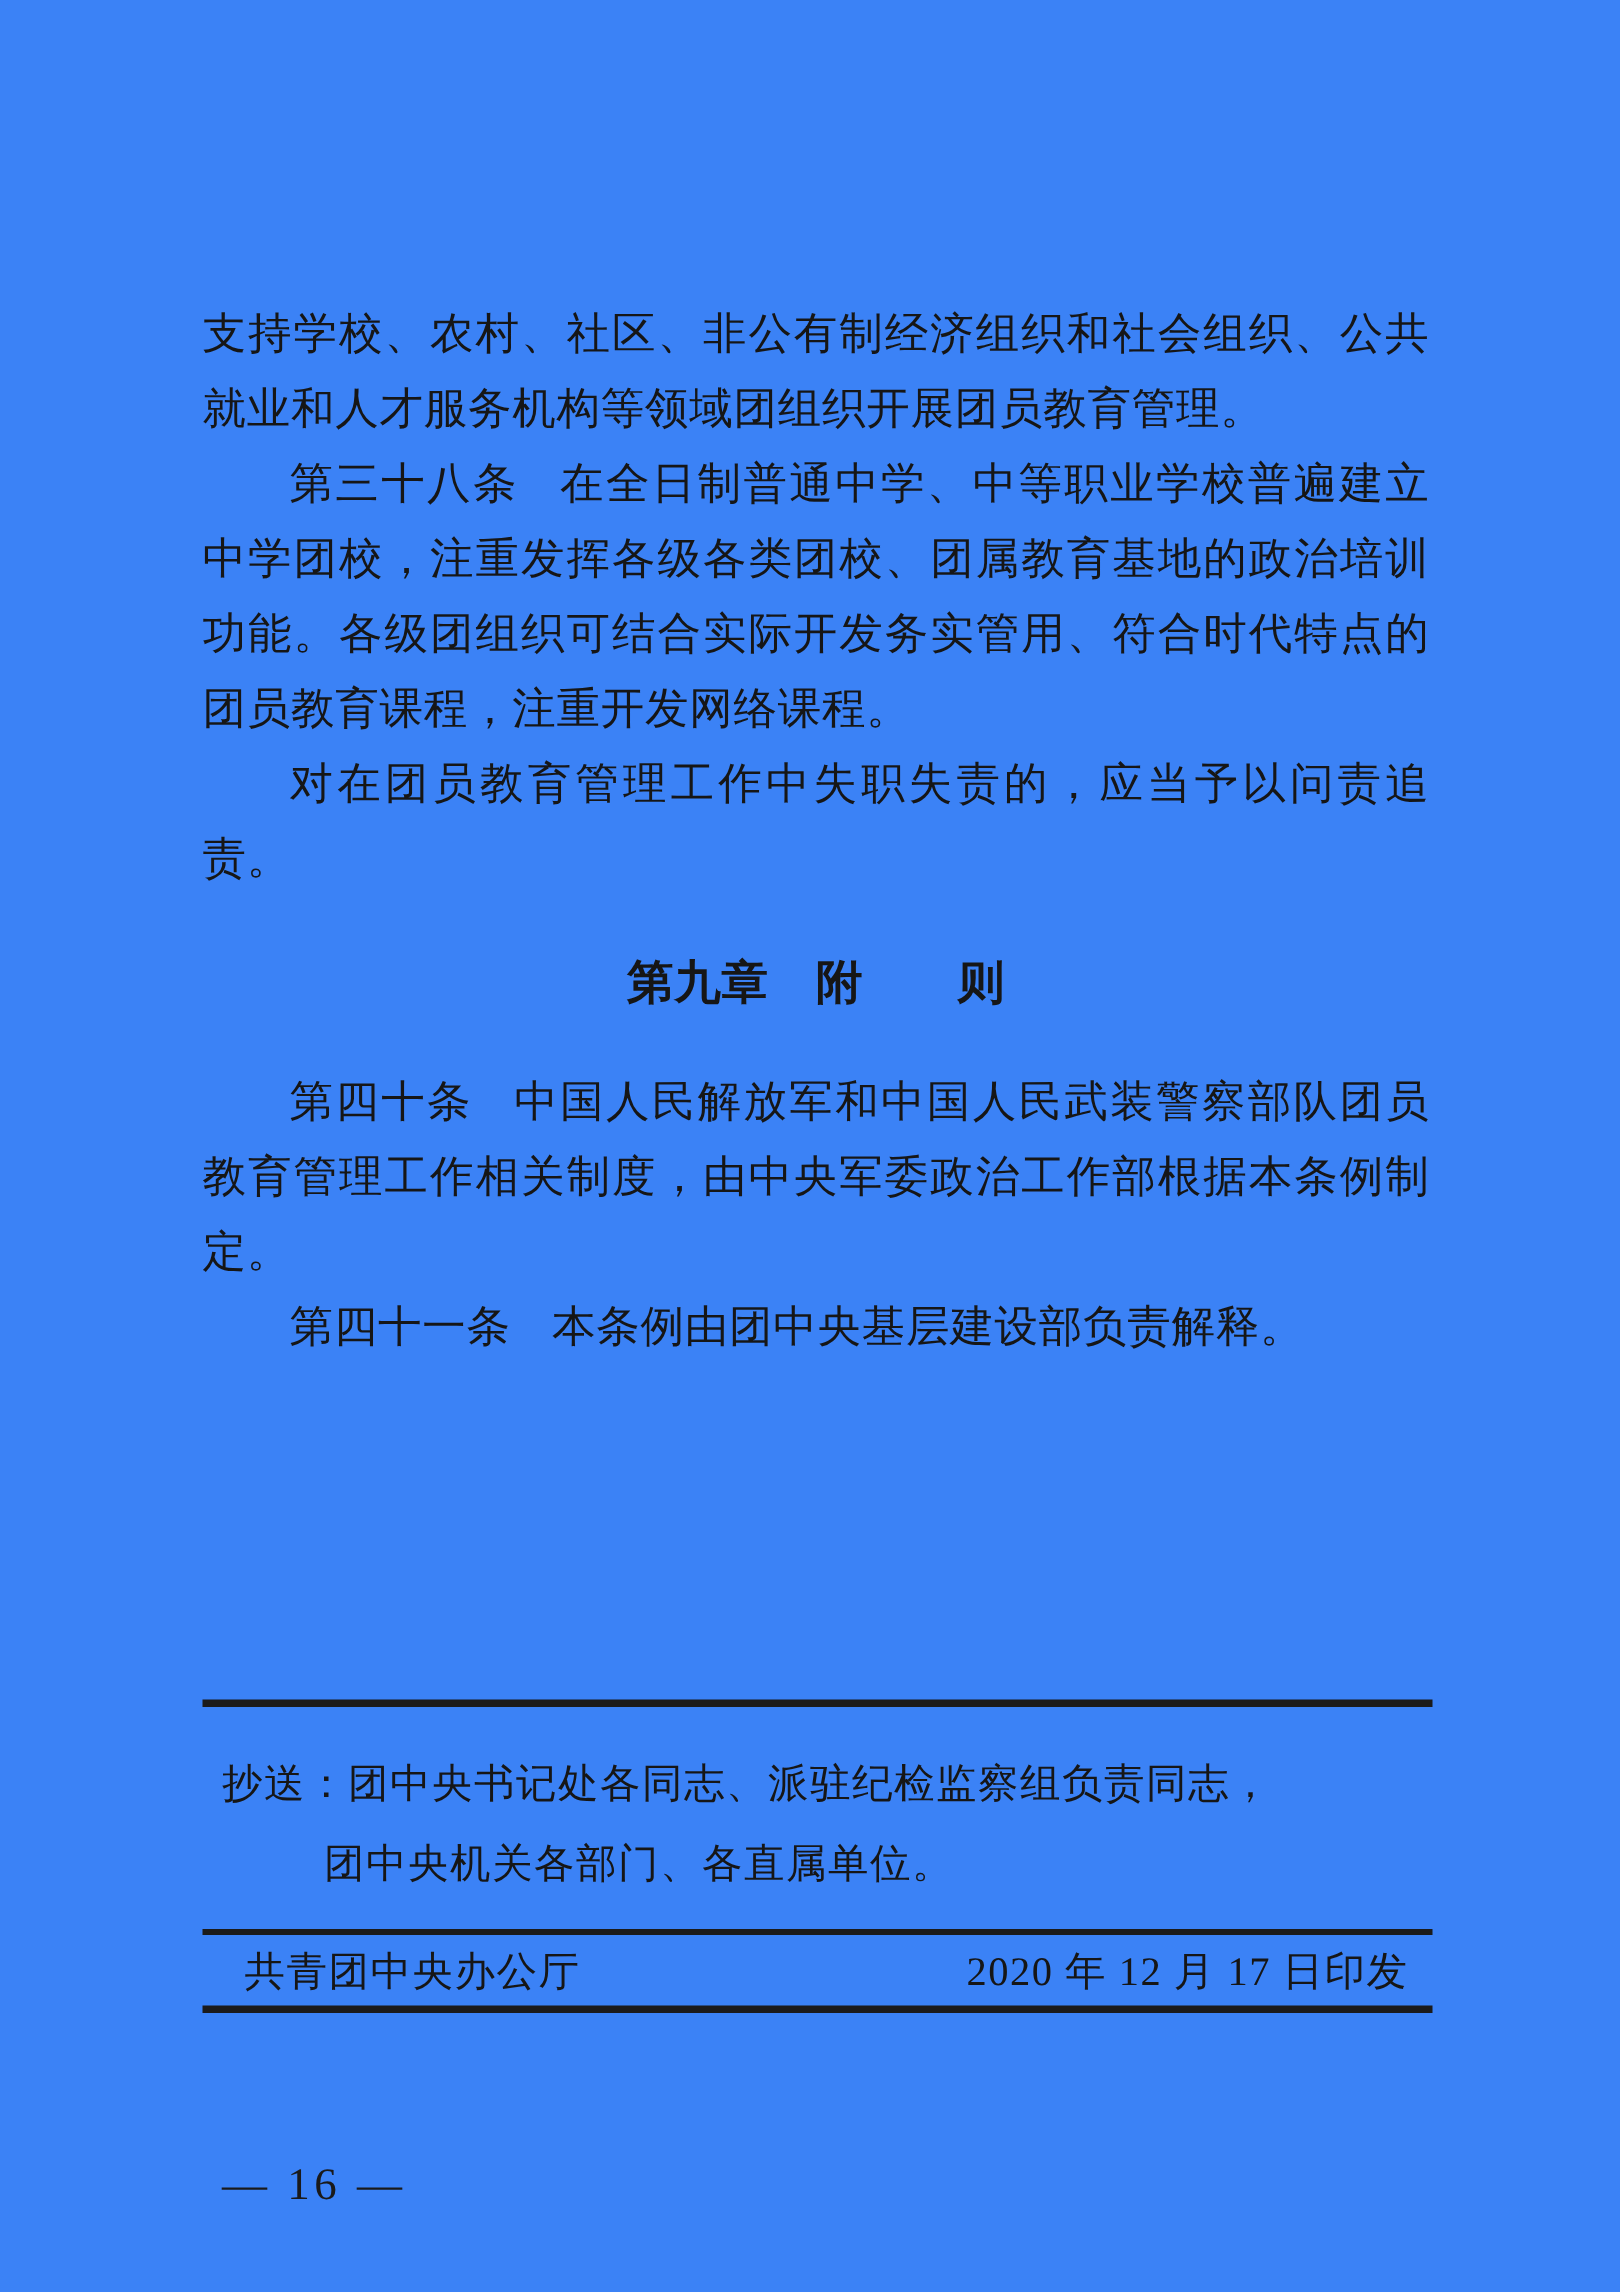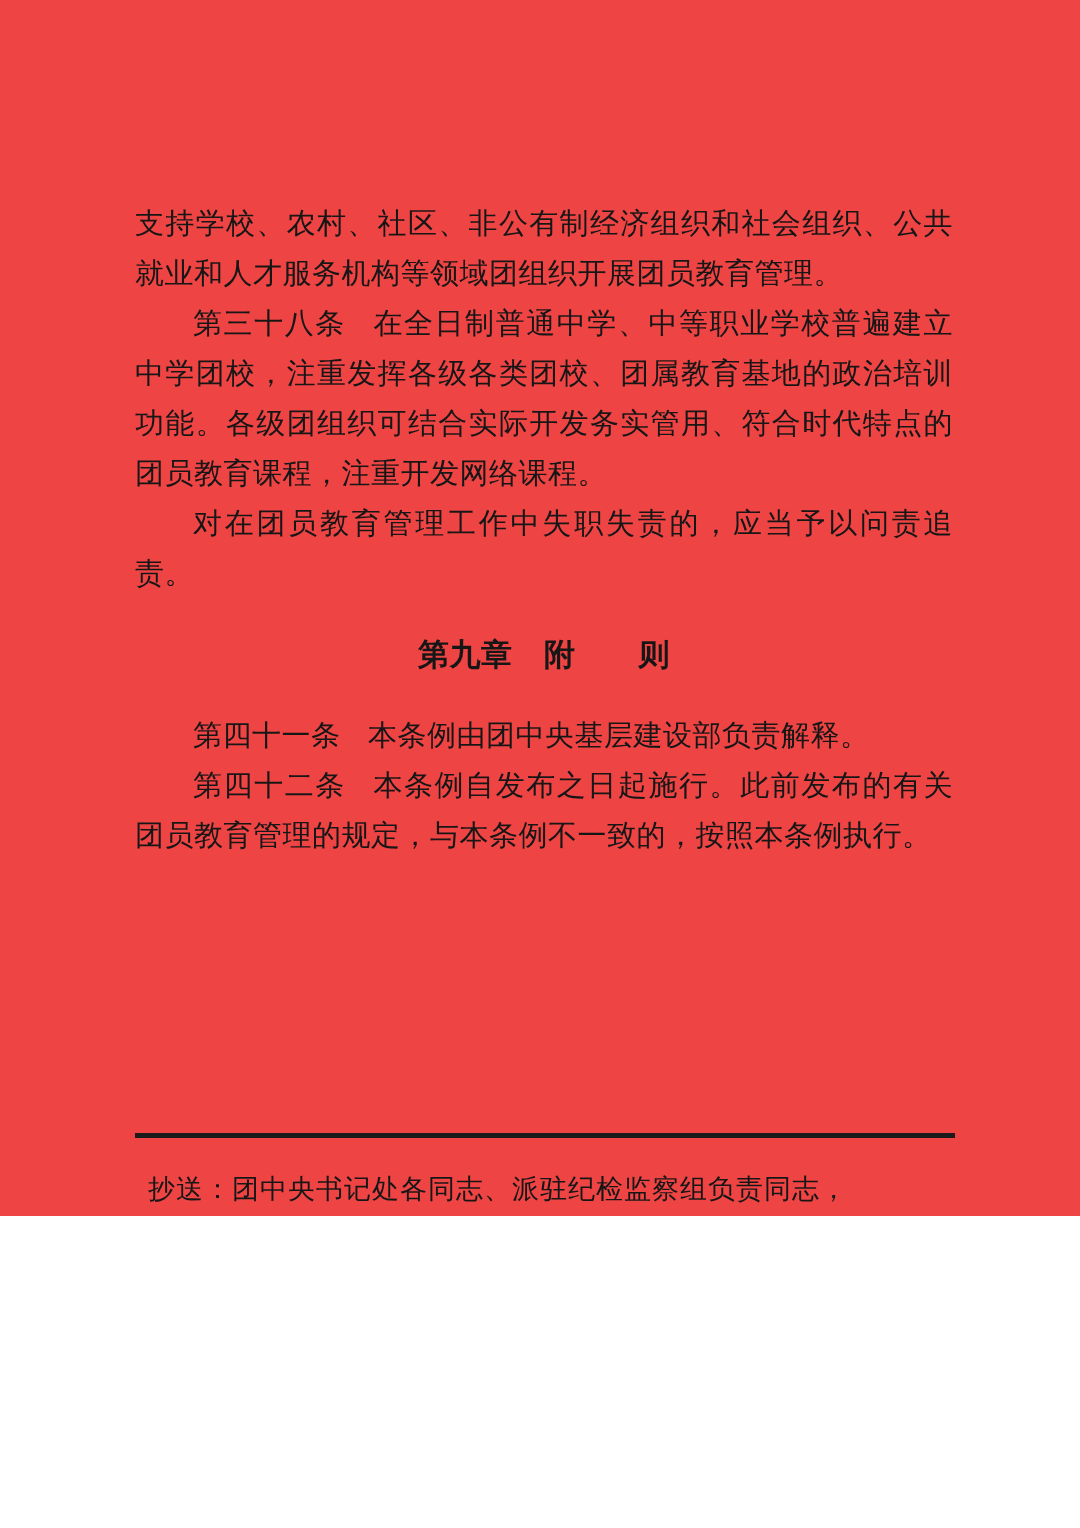--- a/index.html
+++ b/index.html
@@ -5,22 +5,22 @@
   * { margin: 0; padding: 0; box-sizing: border-box; }
   html, body { width: 1080px; height: 1528px; }
   body {
     background: #ffffff;
     font-family: "Liberation Serif", "DejaVu Serif", serif;
     color: #161616;
   }
   .page {
     position: relative;
     width: 1080px;
-    height: 1216px;
-    background: #ef4444;
+    height: 1528px;
+    background: #3b82f6;
     overflow: hidden;
   }
   
   .content {
     position: absolute;
     left: 135px;
     top: 198px;
     width: 818px;
     font-size: 29px;
     line-height: 50px;
@@ -98,34 +98,38 @@
 
     <p class="para no-indent"><span>支持学校、农村、社区、非公有制经济组织和社会组织、公共就业和人才服务机构等领域团组织开展团员教育管理。</span></p>
 
     <p class="para"><span class="lead">第三十八条</span><span>在全日制普通中学、中等职业学校普遍建立中学团校，注重发挥各级各类团校、团属教育基地的政治培训功能。各级团组织可结合实际开发务实管用、符合时代特点的团员教育课程，注重开发网络课程。</span></p>
 
 
     <p class="para"><span>对在团员教育管理工作中失职失责的，应当予以问责追责。</span></p>
 
     <h2 class="chapter">第九章　附　　则</h2>
 
+    <p class="para"><span class="lead">第四十条</span><span>中国人民解放军和中国人民武装警察部队团员教育管理工作相关制度，由中央军委政治工作部根据本条例制定。</span></p>
 
     <p class="para"><span class="lead">第四十一条</span><span>本条例由团中央基层建设部负责解释。</span></p>
 
-    <p class="para"><span class="lead">第四十二条</span><span>本条例自发布之日起施行。此前发布的有关团员教育管理的规定，与本条例不一致的，按照本条例执行。</span></p>
 
   </div>
 
   <div class="sep sep1"></div>
 
   <div class="cc">
     <div class="cc-line1"><span>抄送：</span><span>团中央书记处各同志、派驻纪检监察组负责同志，</span></div>
     <div class="cc-line2"><span>团中央机关各部门、各直属单位。</span></div>
   </div>
 
   <div class="sep sep2"></div>
 
+  <div class="footer-row">
+    <span>共青团中央办公厅</span>
+    <span>2020 年 12 月 17 日印发</span>
+  </div>
 
   <div class="sep sep3"></div>
 
   <div class="page-num">— 16 —</div>
 
 </div>
 
 </body></html>

